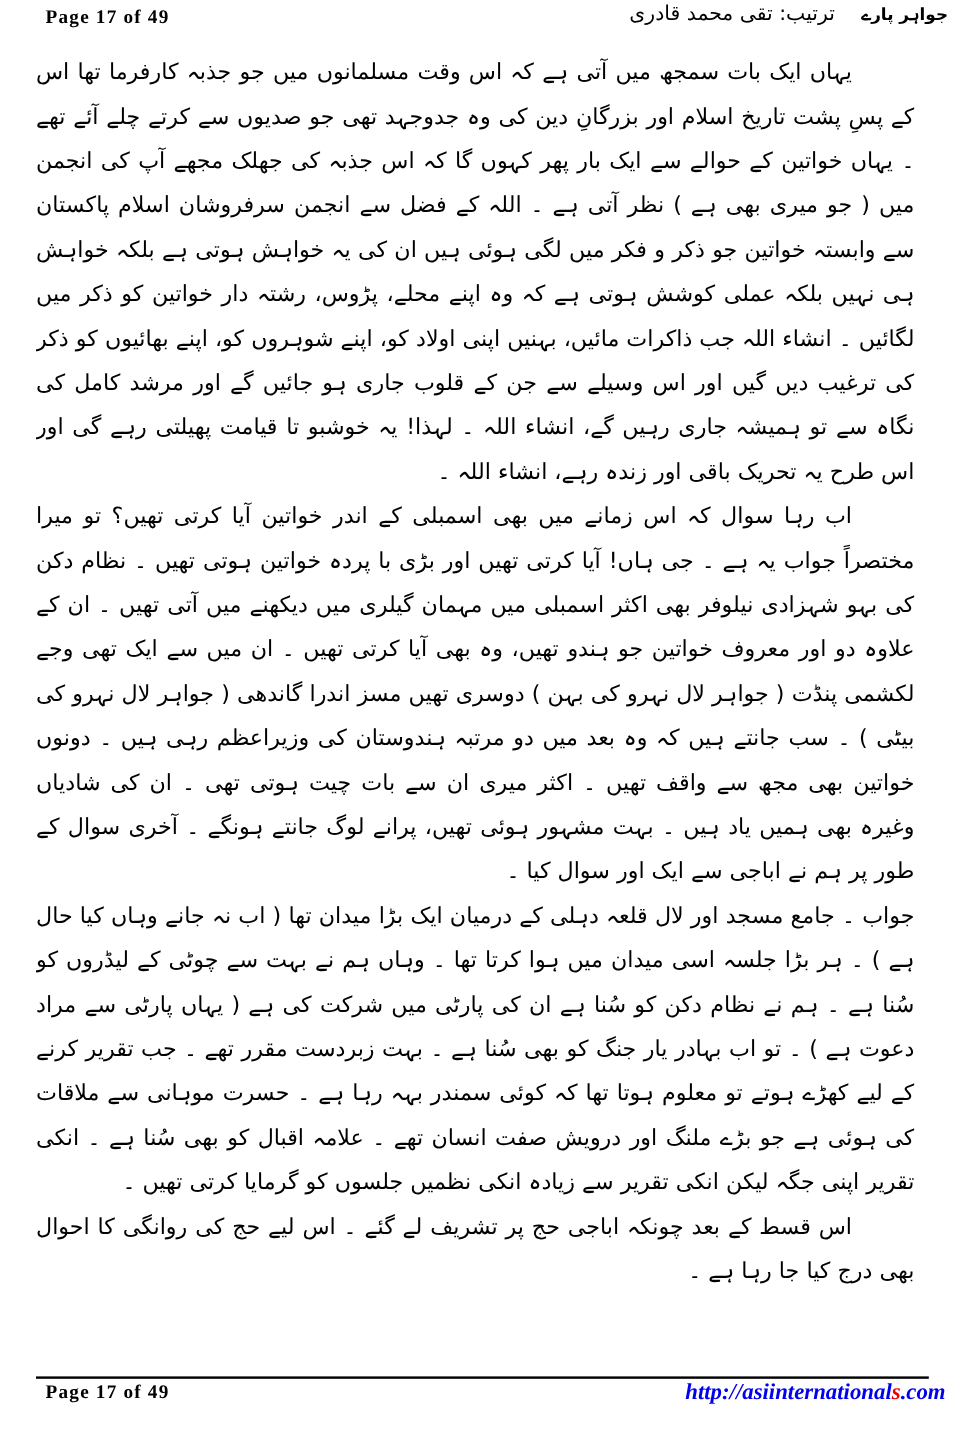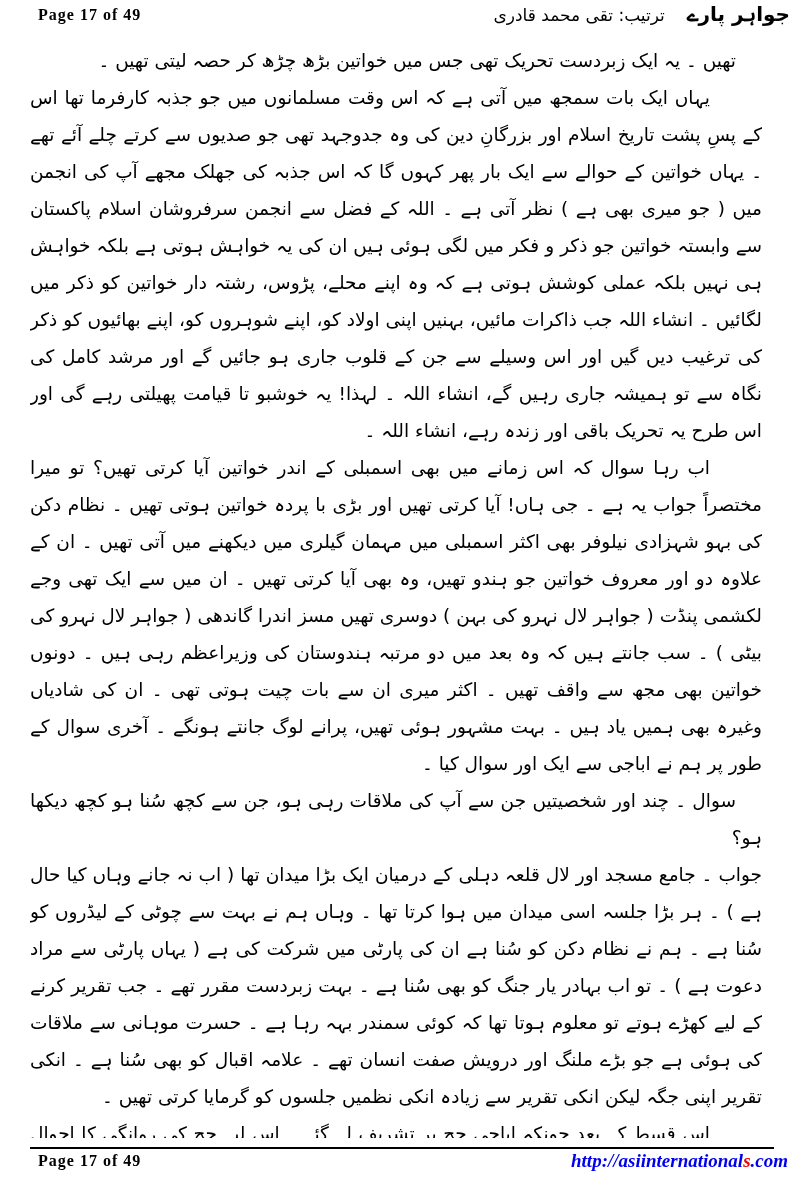--- a/index.html
+++ b/index.html
@@ -12,21 +12,21 @@
   
   .top-page-num{
     position:absolute;top:6px;left:38px;
     font-family:"Liberation Serif",serif;font-weight:bold;font-size:16px;
     letter-spacing:1px;
   }
   .urdu-header{
     position:absolute;top:2px;right:10px;
     display:flex;align-items:baseline;gap:22px;
   }
-  .urdu-title{font-size:20px;font-weight:bold;}
+  .urdu-title{font-size:14px;font-weight:bold;}
   .urdu-byline{font-size:17px;}
   
   .body-text{
     position:absolute;top:42px;right:38px;left:30px;height:1096px;
     font-size:18.5px;line-height:37px;
     text-align:justify;overflow:hidden;
   }
   .para{margin:0;padding:0;}
   .ind{text-indent:52px;}
   .ind-sm{text-indent:26px;}
@@ -53,24 +53,22 @@
 <div class="page">
 
   <div class="top-page-num">Page 17 of 49</div>
 
   <div class="urdu-header" dir="rtl">
     <span class="urdu-title">جواہر پارے</span>
     <span class="urdu-byline">ترتیب: تقی محمد قادری</span>
   </div>
 
   <div class="body-text" dir="rtl" lang="ur">
-    <p class="para ind-sm">تھیں ۔ یہ ایک زبردست تحریک تھی جس میں خواتین بڑھ چڑھ کر حصہ لیتی تھیں ۔</p>
     <p class="para ind">یہاں ایک بات سمجھ میں آتی ہے کہ اس وقت مسلمانوں میں جو جذبہ کارفرما تھا اس کے پسِ پشت تاریخ اسلام اور بزرگانِ دین کی وہ جدوجہد تھی جو صدیوں سے کرتے چلے آئے تھے ۔ یہاں خواتین کے حوالے سے ایک بار پھر کہوں گا کہ اس جذبہ کی جھلک مجھے آپ کی انجمن میں ( جو میری بھی ہے ) نظر آتی ہے ۔ اللہ کے فضل سے انجمن سرفروشان اسلام پاکستان سے وابستہ خواتین جو ذکر و فکر میں لگی ہوئی ہیں ان کی یہ خواہش ہوتی ہے بلکہ خواہش ہی نہیں بلکہ عملی کوشش ہوتی ہے کہ وہ اپنے محلے، پڑوس، رشتہ دار خواتین کو ذکر میں لگائیں ۔ انشاء اللہ جب ذاکرات مائیں، بہنیں اپنی اولاد کو، اپنے شوہروں کو، اپنے بھائیوں کو ذکر کی ترغیب دیں گیں اور اس وسیلے سے جن کے قلوب جاری ہو جائیں گے اور مرشد کامل کی نگاہ سے تو ہمیشہ جاری رہیں گے، انشاء اللہ ۔ لہذا! یہ خوشبو تا قیامت پھیلتی رہے گی اور اس طرح یہ تحریک باقی اور زندہ رہے، انشاء اللہ ۔</p>
     <p class="para ind">اب رہا سوال کہ اس زمانے میں بھی اسمبلی کے اندر خواتین آیا کرتی تھیں؟ تو میرا مختصراً جواب یہ ہے ۔ جی ہاں! آیا کرتی تھیں اور بڑی با پردہ خواتین ہوتی تھیں ۔ نظام دکن کی بہو شہزادی نیلوفر بھی اکثر اسمبلی میں مہمان گیلری میں دیکھنے میں آتی تھیں ۔ ان کے علاوہ دو اور معروف خواتین جو ہندو تھیں، وہ بھی آیا کرتی تھیں ۔ ان میں سے ایک تھی وجے لکشمی پنڈت ( جواہر لال نہرو کی بہن ) دوسری تھیں مسز اندرا گاندھی ( جواہر لال نہرو کی بیٹی ) ۔ سب جانتے ہیں کہ وہ بعد میں دو مرتبہ ہندوستان کی وزیراعظم رہی ہیں ۔ دونوں خواتین بھی مجھ سے واقف تھیں ۔ اکثر میری ان سے بات چیت ہوتی تھی ۔ ان کی شادیاں وغیرہ بھی ہمیں یاد ہیں ۔ بہت مشہور ہوئی تھیں، پرانے لوگ جانتے ہونگے ۔ آخری سوال کے طور پر ہم نے اباجی سے ایک اور سوال کیا ۔</p>
-    <p class="para ind-sm">سوال ۔ چند اور شخصیتیں جن سے آپ کی ملاقات رہی ہو، جن سے کچھ سُنا ہو کچھ دیکھا ہو؟</p>
     <p class="para">جواب ۔ جامع مسجد اور لال قلعہ دہلی کے درمیان ایک بڑا میدان تھا ( اب نہ جانے وہاں کیا حال ہے ) ۔ ہر بڑا جلسہ اسی میدان میں ہوا کرتا تھا ۔ وہاں ہم نے بہت سے چوٹی کے لیڈروں کو سُنا ہے ۔ ہم نے نظام دکن کو سُنا ہے ان کی پارٹی میں شرکت کی ہے ( یہاں پارٹی سے مراد دعوت ہے ) ۔ تو اب بہادر یار جنگ کو بھی سُنا ہے ۔ بہت زبردست مقرر تھے ۔ جب تقریر کرنے کے لیے کھڑے ہوتے تو معلوم ہوتا تھا کہ کوئی سمندر بہہ رہا ہے ۔ حسرت موہانی سے ملاقات کی ہوئی ہے جو بڑے ملنگ اور درویش صفت انسان تھے ۔ علامہ اقبال کو بھی سُنا ہے ۔ انکی تقریر اپنی جگہ لیکن انکی تقریر سے زیادہ انکی نظمیں جلسوں کو گرمایا کرتی تھیں ۔</p>
     <p class="para ind">اس قسط کے بعد چونکہ اباجی حج پر تشریف لے گئے ۔ اس لیے حج کی روانگی کا احوال بھی درج کیا جا رہا ہے ۔</p>
 
   </div>
 
   <div class="footer-rule"></div>
 
   <div class="bottom-page-num">Page 17 of 49</div>
 
   <a class="site-url" href="#"><span>http://asiinternational</span><span class="accent">s</span><span>.com</span></a>

